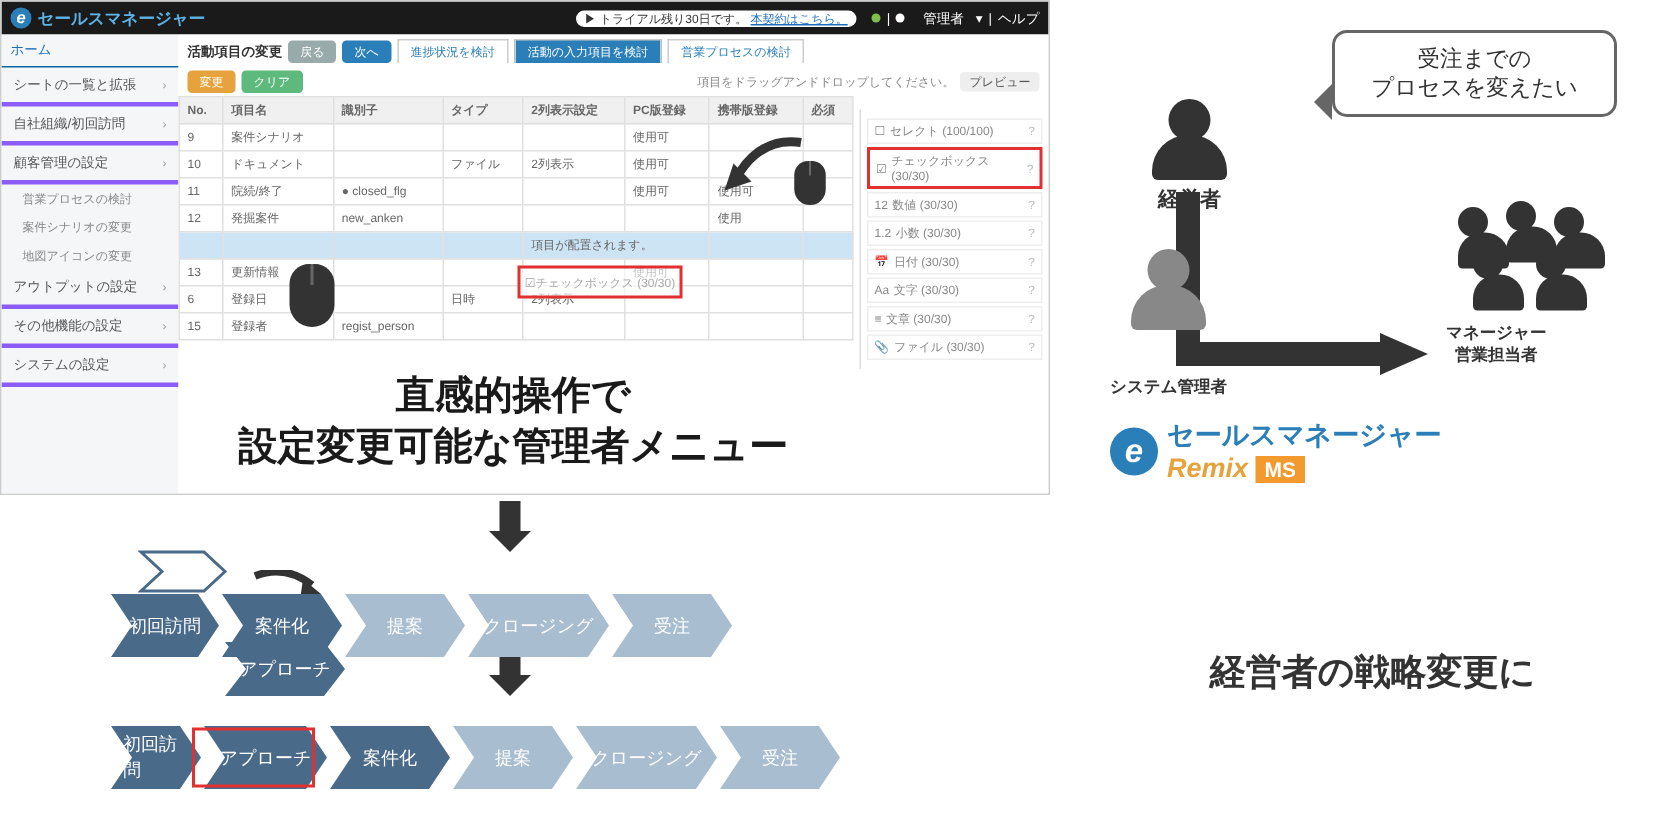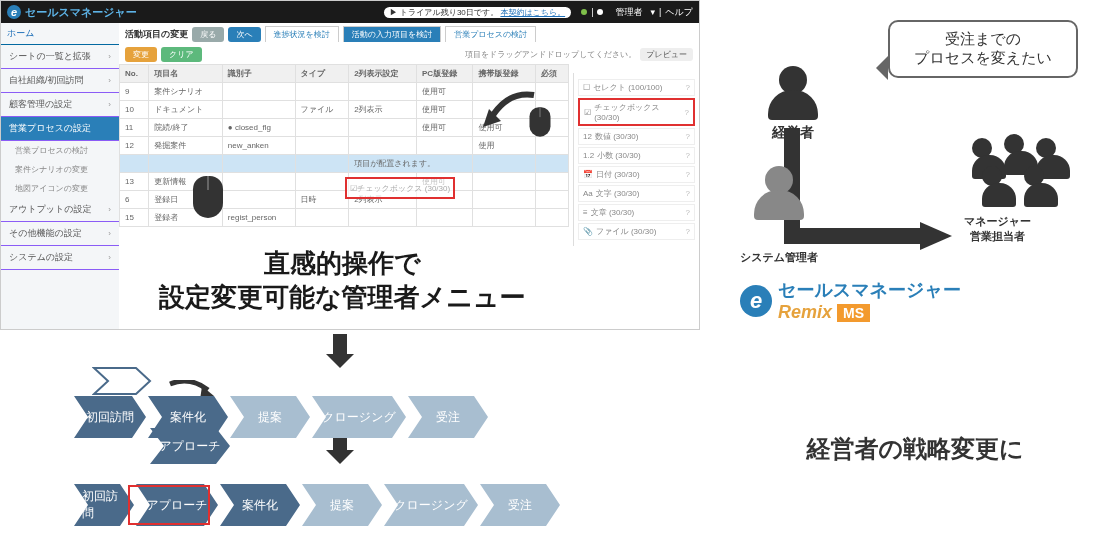--- a/index.html
+++ b/index.html
@@ -12,21 +12,21 @@
     .app-top .logo { color: #5db3e6; font-weight: bold; font-size: 11px; margin-right: auto; display: flex; align-items: center; }
     .app-top .logo .e { font-style: italic; color: #fff; background: #2a7fb8; border-radius: 50%; width: 14px; height: 14px; display: inline-flex; align-items: center; justify-content: center; margin-right: 4px; }
     .trial { background: #fff; color: #333; padding: 0 6px; border-radius: 8px; margin-right: 6px; font-size: 8px; }
     .trial .link { color: #1e6fb8; text-decoration: underline; }
     .status-dot { width: 6px; height: 6px; border-radius: 50%; background: #7fc04a; margin: 0 4px; display: inline-block; }
     .user-label { margin: 0 8px; }
     
     .app-body { display: flex; height: calc(100% - 22px); }
     .sidebar { width: 118px; background: #f4f6f8; font-size: 9px; }
     .sidebar .home { color: #1e6fb8; padding: 4px 6px; border-bottom: 1px solid #0369a1; }
-    .sidebar .item { padding: 5px 8px; color: #555; border-bottom: 1px solid #8b5cf6; display: flex; align-items: center; justify-content: space-between; }
+    .sidebar .item { padding: 5px 8px; color: #555; border-bottom: 3px solid #8b5cf6; display: flex; align-items: center; justify-content: space-between; }
     .sidebar .item.active { background: #2a7fb8; color: #fff; }
     .sidebar .sub-item { padding: 4px 14px; color: #888; font-size: 8px; }
     .chev { font-size: 8px; color: #999; }
     
     .main { flex: 1; background: #fff; position: relative; }
     .main-head { display: flex; align-items: center; gap: 4px; padding: 3px 6px; font-size: 9px; }
     .main-head .title { font-weight: bold; }
     .btn { padding: 2px 8px; border-radius: 3px; font-size: 8px; color: #fff; }
     .btn.gray { background: #9aa; }
     .btn.blue { background: #2a7fb8; }
@@ -139,23 +139,20 @@
           <span>シートの一覧と拡張</span>
           <span class="chev">›</span>
         </div>
       <div class="item">
           <span>自社組織/初回訪問</span>
           <span class="chev">›</span>
         </div>
       <div class="item">
           <span>顧客管理の設定</span>
           <span class="chev">›</span>
-        </div>
-      <div class="item active">
-          <span>営業プロセスの設定</span>
         </div>
       <div class="sub-item">営業プロセスの検討</div>
       <div class="sub-item">案件シナリオの変更</div>
       <div class="sub-item">地図アイコンの変更</div>
       <div class="item">
           <span>アウトプットの設定</span>
           <span class="chev">›</span>
         </div>
       <div class="item">
           <span>その他機能の設定</span>

